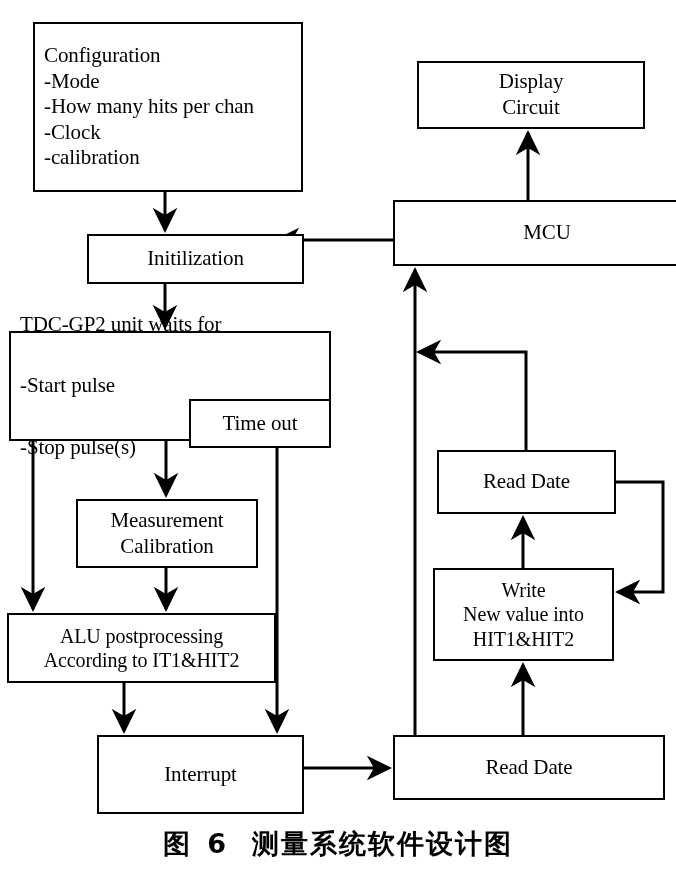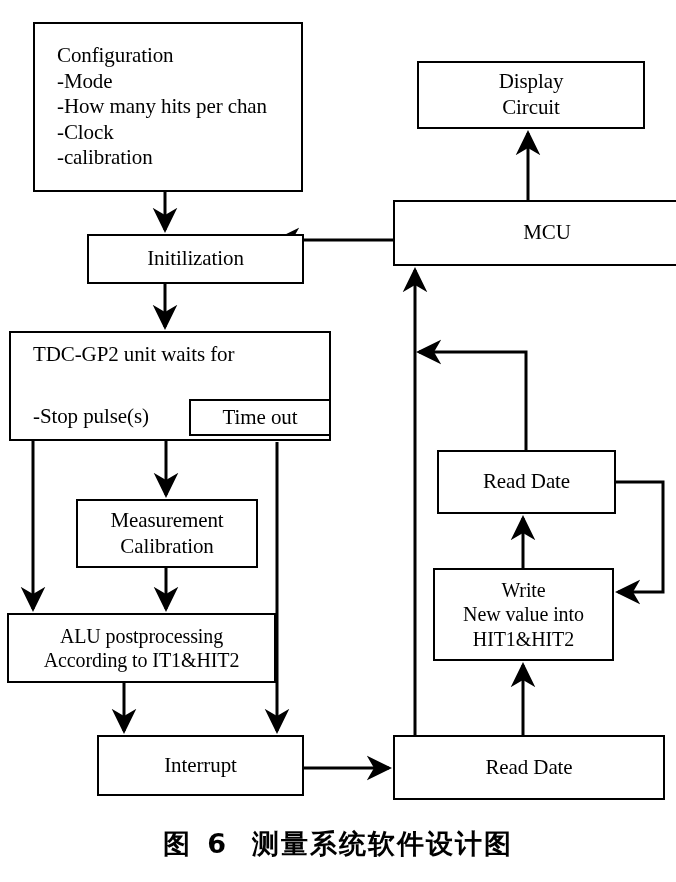--- a/index.html
+++ b/index.html
@@ -17,29 +17,29 @@
     background:#fff;
     box-sizing:border-box;
     display:flex;
     flex-direction:column;
     justify-content:center;
     font-size:21px;
     line-height:1.22;
     letter-spacing:-0.1px;
   }
   .node.center{align-items:center;text-align:center;}
-  .node.left{align-items:flex-start;text-align:left;padding-left:22px;}
+  .node.left{align-items:flex-start;text-align:left;padding-left:9px;}
   .node .ln{white-space:nowrap;display:block;}
   #n-config{left:33px;top:22px;width:270px;height:170px;}
   #n-init{left:56px;top:234px;width:217px;height:50px;font-size:21px;margin-left:31px;}
   #n-tdc{left:9px;top:331px;width:322px;height:110px;gap:36px;}
-  #n-timeout{left:189px;top:399px;width:142px;height:37px;z-index:3;}
+  #n-timeout{left:189px;top:399px;width:142px;height:49px;z-index:3;}
   #n-calib{left:76px;top:499px;width:182px;height:69px;}
   #n-alu{left:7px;top:613px;width:269px;height:70px;font-size:20px;}
-  #n-interrupt{left:97px;top:735px;width:207px;height:61px;}
+  #n-interrupt{left:97px;top:735px;width:207px;height:79px;}
   #n-display{left:417px;top:61px;width:228px;height:68px;}
   #n-mcu{left:393px;top:200px;width:308px;height:66px;}
   #n-readdate1{left:437px;top:450px;width:179px;height:64px;}
   #n-write{left:433px;top:568px;width:181px;height:93px;font-size:20px;}
   #n-readdate2{left:393px;top:735px;width:272px;height:65px;}
   #caption{
     position:absolute;left:0;top:826px;width:676px;
     text-align:center;
     font-family:"DejaVu Sans","Liberation Sans",sans-serif;
     font-size:27px;font-weight:bold;letter-spacing:2px;
@@ -100,20 +100,21 @@
     <span class="ln">-Clock</span>
     <span class="ln">-calibration</span>
   </div>
 
   <div class="node center" id="n-init">
     <span class="ln">Initilization</span>
   </div>
 
   <div class="node left" id="n-tdc">
     <span class="ln">TDC-GP2 unit waits for</span>
+    <span class="ln">-Start pulse</span>
     <span class="ln">-Stop pulse(s)</span>
   </div>
 
   <div class="node center" id="n-timeout">
     <span class="ln">Time out</span>
   </div>
 
   <div class="node center" id="n-calib">
     <span class="ln">Measurement</span>
     <span class="ln">Calibration</span>

